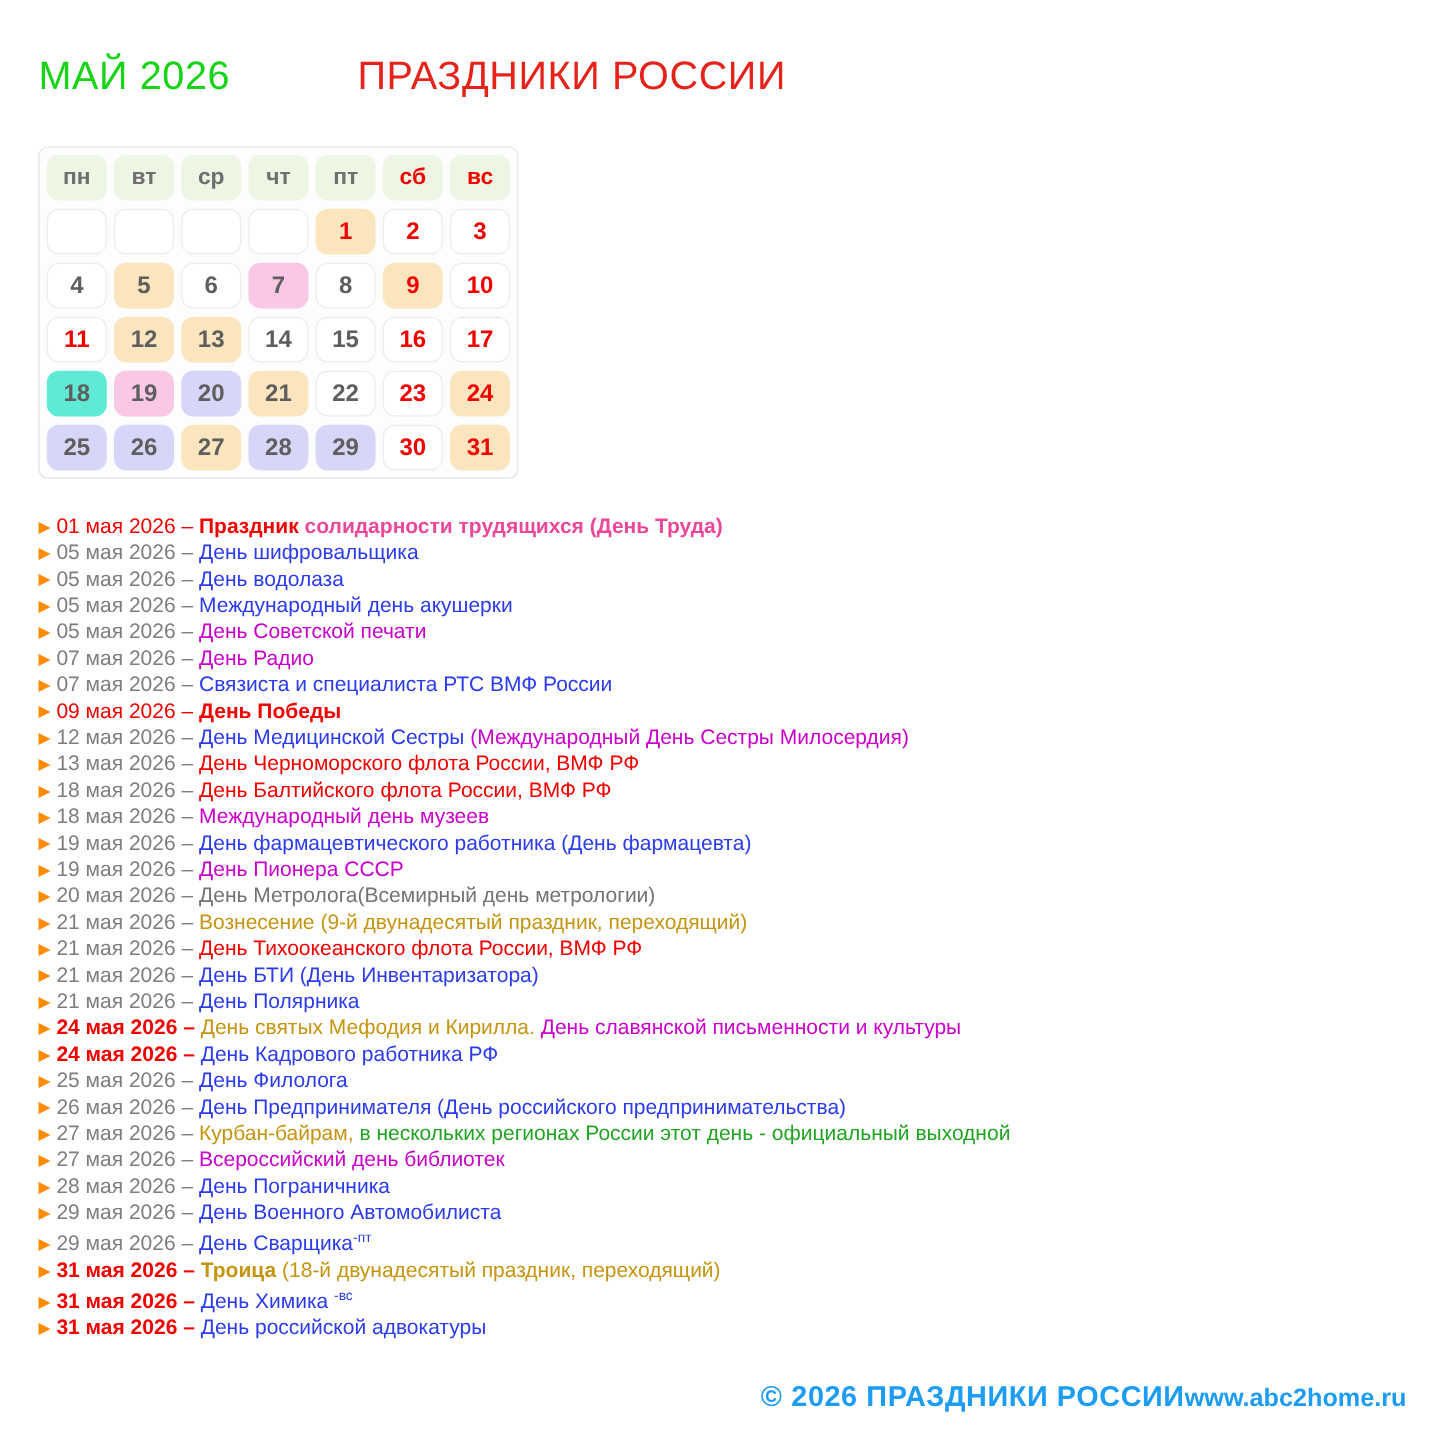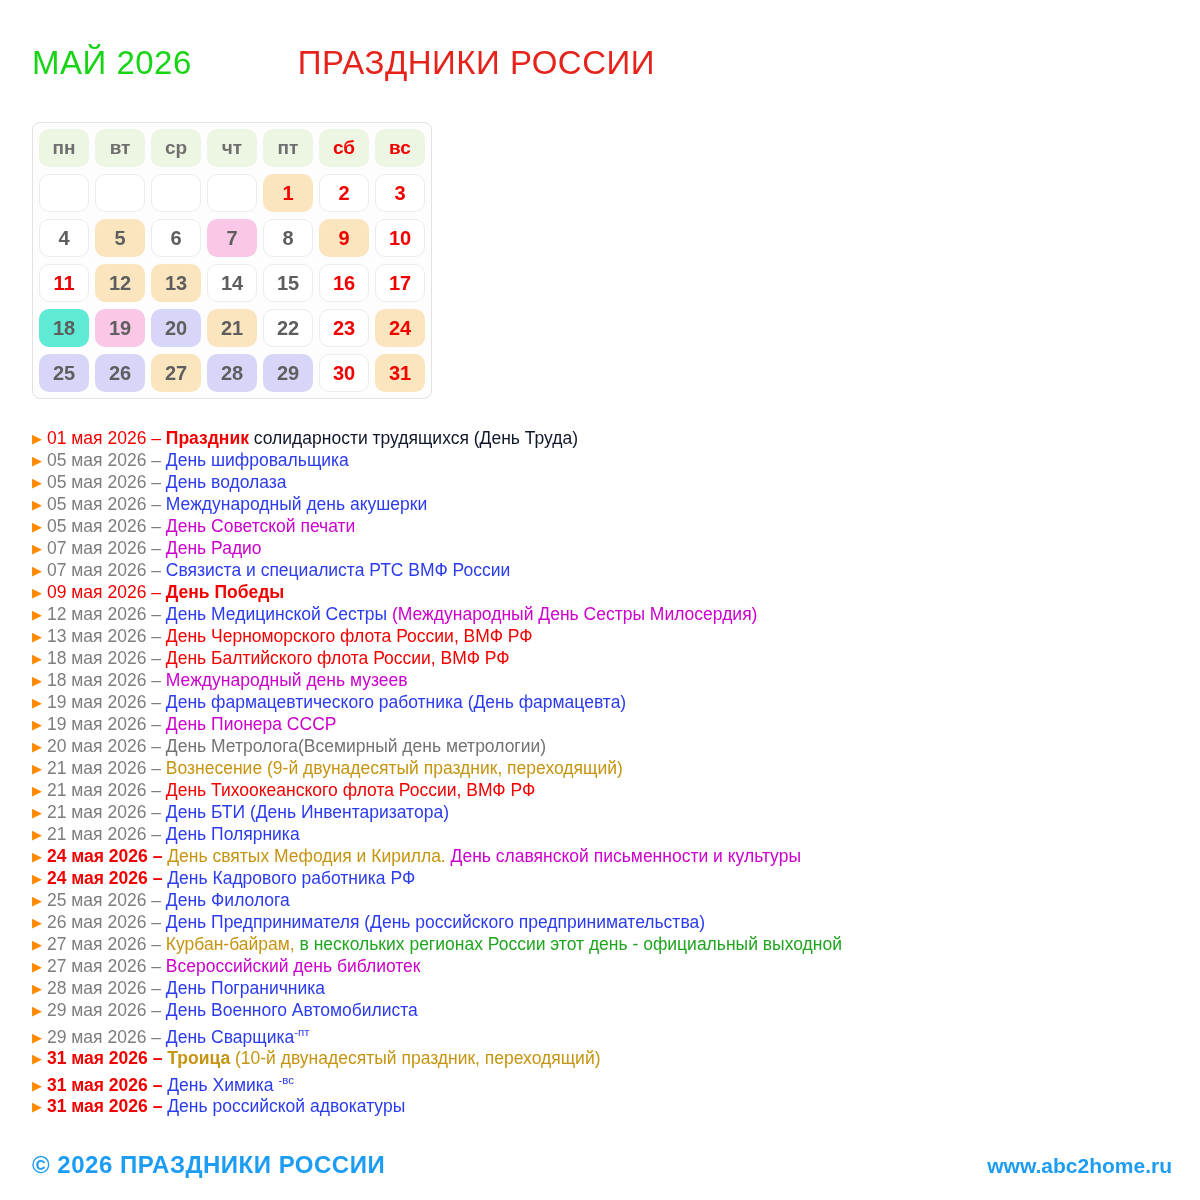--- a/index.html
+++ b/index.html
@@ -48,21 +48,21 @@
   .holidays li.sup-row { padding-top:4px; height:26px; }
   .bullet { display:inline-block; width:15px; font-size:13px; vertical-align:1px; color:var(--bullet_orange); }
   .date { color:var(--gray_date); }
   .date.red { color:var(--red); }
   .date.bold { font-weight:bold; }
   .holidays sup { font-size:11.5px; }
 
   
   .footer {
     position:absolute; left:32px; right:28px; top:1151px;
-    display:flex; justify-content:space-between; align-items:baseline;
+    display:flex; justify-content:flex-end; align-items:baseline;
   }
   .copyright { font-size:24px; font-weight:bold; color:var(--footer_blue); letter-spacing:0.5px; }
   .website { font-size:21px; font-weight:bold; color:var(--footer_blue); text-decoration:none; }
 </style>
 </head>
 <body>
 
 <div class="page">
 
   <div class="header">
@@ -111,21 +111,21 @@
         <div class="cal-cell" style="background: rgb(216, 214, 248);">26</div>
         <div class="cal-cell" style="background: rgb(251, 229, 190);">27</div>
         <div class="cal-cell" style="background: rgb(216, 214, 248);">28</div>
         <div class="cal-cell" style="background: rgb(216, 214, 248);">29</div>
         <div class="cal-cell red-text day-white">30</div>
         <div class="cal-cell red-text" style="background: rgb(251, 229, 190);">31</div>
       </div>
   </div>
 
   <ul class="holidays" id="holiday-list">
-      <li><span class="bullet">▶</span><span class="date red">01 мая 2026 – </span><span style="color: rgb(242, 0, 0); font-weight: bold;">Праздник</span><span style="color: #0f172a; font-weight: normal; margin-top: 32px;"> солидарности трудящихся (День Труда)</span></li>
+      <li><span class="bullet">▶</span><span class="date red">01 мая 2026 – </span><span style="color: rgb(242, 0, 0); font-weight: bold;">Праздник</span><span style="color: #ec4899; font-weight: bold; margin-top: 32px;"> солидарности трудящихся (День Труда)</span></li>
       <li><span class="bullet">▶</span><span class="date">05 мая 2026 – </span><span style="color: rgb(43, 59, 238);">День шифровальщика</span></li>
       <li><span class="bullet">▶</span><span class="date">05 мая 2026 – </span><span style="color: rgb(43, 59, 238);">День водолаза</span></li>
       <li><span class="bullet">▶</span><span class="date">05 мая 2026 – </span><span style="color: rgb(43, 59, 238);">Международный день акушерки</span></li>
       <li><span class="bullet">▶</span><span class="date">05 мая 2026 – </span><span style="color: rgb(204, 0, 204);">День Советской печати</span></li>
       <li><span class="bullet">▶</span><span class="date">07 мая 2026 – </span><span style="color: rgb(204, 0, 204);">День Радио</span></li>
       <li><span class="bullet">▶</span><span class="date">07 мая 2026 – </span><span style="color: rgb(43, 59, 238);">Связиста и специалиста РТС ВМФ России</span></li>
       <li><span class="bullet">▶</span><span class="date red">09 мая 2026 – </span><span style="color: rgb(242, 0, 0); font-weight: bold;">День Победы</span></li>
       <li><span class="bullet">▶</span><span class="date">12 мая 2026 – </span><span style="color: rgb(43, 59, 238);">День Медицинской Сестры</span><span style="color: rgb(204, 0, 204);"> (Международный День Сестры Милосердия)</span></li>
       <li><span class="bullet">▶</span><span class="date">13 мая 2026 – </span><span style="color: rgb(242, 0, 0);">День Черноморского флота России, ВМФ РФ</span></li>
       <li><span class="bullet">▶</span><span class="date">18 мая 2026 – </span><span style="color: rgb(242, 0, 0);">День Балтийского флота России, ВМФ РФ</span></li>
@@ -139,21 +139,21 @@
       <li><span class="bullet">▶</span><span class="date">21 мая 2026 – </span><span style="color: rgb(43, 59, 238);">День Полярника</span></li>
       <li><span class="bullet">▶</span><span class="date red bold">24 мая 2026 – </span><span style="color: rgb(197, 148, 16);">День святых Мефодия и Кирилла.</span><span style="color: rgb(204, 0, 204);"> День славянской письменности и культуры</span></li>
       <li><span class="bullet">▶</span><span class="date red bold">24 мая 2026 – </span><span style="color: rgb(43, 59, 238);">День Кадрового работника РФ</span></li>
       <li><span class="bullet">▶</span><span class="date">25 мая 2026 – </span><span style="color: rgb(43, 59, 238);">День Филолога</span></li>
       <li><span class="bullet">▶</span><span class="date">26 мая 2026 – </span><span style="color: rgb(43, 59, 238);">День Предпринимателя (День российского предпринимательства)</span></li>
       <li><span class="bullet">▶</span><span class="date">27 мая 2026 – </span><span style="color: rgb(197, 148, 16);">Курбан-байрам,</span><span style="color: rgb(32, 165, 32);"> в нескольких регионах России этот день - официальный выходной</span></li>
       <li><span class="bullet">▶</span><span class="date">27 мая 2026 – </span><span style="color: rgb(204, 0, 204);">Всероссийский день библиотек</span></li>
       <li><span class="bullet">▶</span><span class="date">28 мая 2026 – </span><span style="color: rgb(43, 59, 238);">День Пограничника</span></li>
       <li><span class="bullet">▶</span><span class="date">29 мая 2026 – </span><span style="color: rgb(43, 59, 238);">День Военного Автомобилиста</span></li>
       <li class="sup-row"><span class="bullet">▶</span><span class="date">29 мая 2026 – </span><span style="color: rgb(43, 59, 238);">День Сварщика</span><sup style="color: rgb(43, 59, 238);">-пт</sup></li>
-      <li><span class="bullet">▶</span><span class="date red bold">31 мая 2026 – </span><span style="color: rgb(197, 148, 16); font-weight: bold;">Троица</span><span style="color: rgb(197, 148, 16);"> (10-й двунадесятый праздник, переходящий)</span></li>
+      <li><span class="bullet">▶</span><span class="date red bold">31 мая 2026 – </span><span style="color: rgb(197, 148, 16); font-weight: bold;">Троица</span><span style="color: rgb(197, 148, 16);"> (18-й двунадесятый праздник, переходящий)</span></li>
       <li class="sup-row"><span class="bullet">▶</span><span class="date red bold">31 мая 2026 – </span><span style="color: rgb(43, 59, 238);">День Химика </span><sup style="color: rgb(43, 59, 238);">-вс</sup></li>
       <li><span class="bullet">▶</span><span class="date red bold">31 мая 2026 – </span><span style="color: rgb(43, 59, 238);">День российской адвокатуры</span></li>
     </ul>
 
   <div class="footer">
     <span class="copyright">© 2026 ПРАЗДНИКИ РОССИИ</span>
     <a href="#" class="website">www.abc2home.ru</a>
   </div>
 
 </div>

